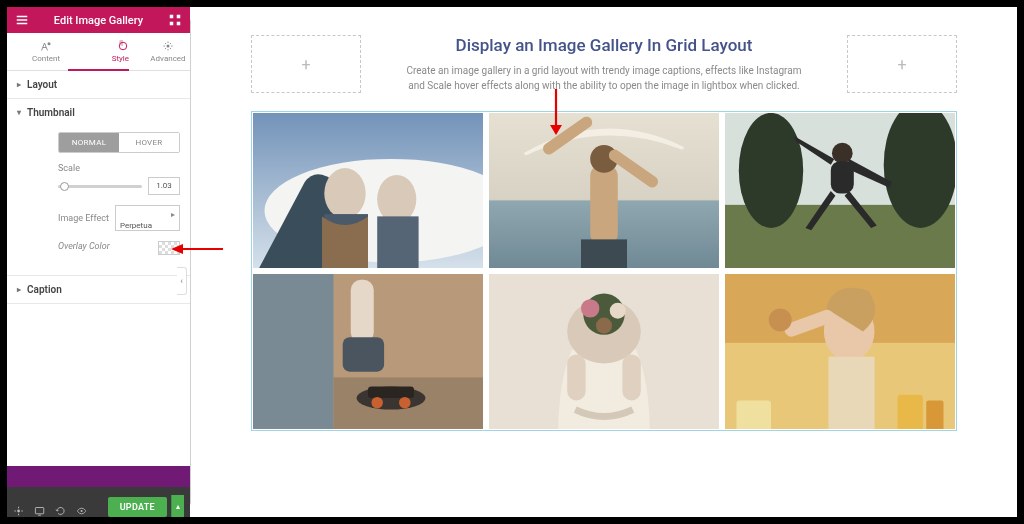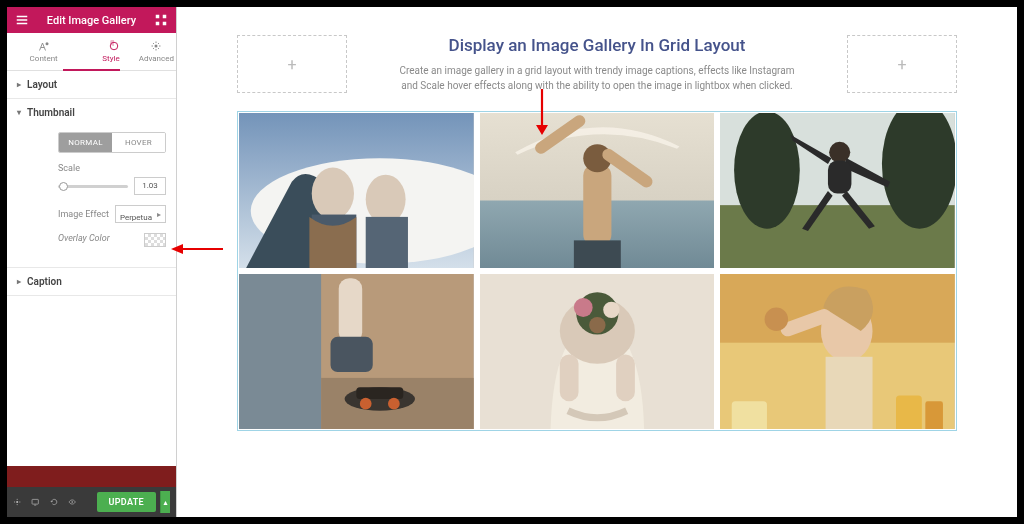--- a/index.html
+++ b/index.html
@@ -1,20 +1,20 @@
 <!DOCTYPE html>
 <html><head>
 <meta charset="utf-8">
 <style>
 * { margin: 0; padding: 0; box-sizing: border-box; font-family: -apple-system, BlinkMacSystemFont, "Segoe UI", Roboto, Arial, sans-serif; }
 body { background: #000; width: 1024px; height: 524px; overflow: hidden; position: relative; }
 .frame { position: absolute; top: 7px; left: 7px; right: 7px; bottom: 7px; background: #fff; display: flex; }
 
 
-.sidebar { width: 170px; background: #7f1d1d; display: flex; flex-direction: column; border-right: 1px solid #d0d0d0; }
+.sidebar { width: 184px; background: #701a75; display: flex; flex-direction: column; border-right: 1px solid #d0d0d0; border-radius: 17px; }
 .sb-header { background: #c2185b; color: #fff; height: 26px; display: flex; align-items: center; justify-content: space-between; padding: 0 8px; font-size: 11px; font-weight: 500; }
 .sb-header .hicon { width: 14px; height: 14px; display: flex; align-items: center; justify-content: center; }
 .sb-header .htitle { flex: 1; text-align: center; font-size: 11px; }
 .sb-tabs { display: flex; background: #fff; }
 .sb-tab { flex: 1; height: 38px; display: flex; flex-direction: column; align-items: center; justify-content: center; gap: 2px; font-size: 8px; color: #888; border-bottom: 1px solid #e0e0e0; padding-left: 17px; }
 .sb-tab.active { color: #c2185b; border-bottom: 2px solid #c2185b; align-items: flex-end; }
 .sb-tab .ticon { width: 12px; height: 12px; }
 .sb-body { flex: 1; overflow: auto; background: #fff; }
 .section { border-bottom: 1px solid #e8e8e8; }
 .section-head { padding: 8px 10px; font-size: 10px; font-weight: 600; color: #444; display: flex; align-items: center; gap: 6px; }
@@ -24,29 +24,29 @@
 .seg-btn { flex: 1; text-align: center; font-size: 8px; padding: 5px 0; background: #fff; color: #888; letter-spacing: .3px; }
 .seg-btn.active { background: #9e9e9e; color: #fff; }
 .row { margin-bottom: 10px; }
 .row-label { font-size: 9px; color: #888; display: block; margin-bottom: 4px; }
 .slider-row { display: flex; align-items: center; gap: 6px; }
 .slider { flex: 1; height: 3px; background: #d0d0d0; border-radius: 2px; position: relative; }
 .slider-thumb { position: absolute; top: -3px; width: 9px; height: 9px; background: #fff; border: 1px solid #999; border-radius: 50%; }
 .val-box { width: 32px; height: 18px; border: 1px solid #ccc; font-size: 8px; text-align: center; line-height: 16px; color: #555; }
 .select-row { display: flex; align-items: center; justify-content: space-between; gap: 6px; }
 .select-row .row-label { margin: 0; }
-.select { flex: 1; max-width: 80px; height: 18px; border: 1px solid #ccc; font-size: 8px; padding: 4px 4px; line-height: 16px; color: #555; position: relative; background: #fff; }
+.select { flex: 1; max-width: 80px; height: 18px; border: 1px solid #ccc; font-size: 8px; padding: 12px 4px; line-height: 16px; color: #555; position: relative; background: #fff; }
 .select::after { content: "▸"; position: absolute; right: 4px; top: 1px; font-size: 8px; color: #888; }
 .color-row { display: flex; align-items: flex-end; justify-content: space-between; font-style: italic; }
 .color-sw { width: 22px; height: 14px; background-image:
   linear-gradient(45deg,#ddd 25%,transparent 25%,transparent 75%,#ddd 75%),
   linear-gradient(45deg,#ddd 25%,transparent 25%,transparent 75%,#ddd 75%);
   background-size: 6px 6px; background-position: 0 0, 3px 3px; border: 1px solid #ccc; }
 
-.sb-footer { background: #3a3a3a; height: 30px; display: flex; align-items: center; padding: 0 6px; gap: 10px; margin-top: 21px; }
+.sb-footer { background: #3a3a3a; height: 30px; display: flex; align-items: flex-end; padding: 0 6px; gap: 10px; margin-top: 21px; }
 .sb-footer .ficon { width: 12px; height: 12px; color: #bbb; }
 .sb-footer .spacer { flex: 1; }
 .update-btn { background: #4caf50; color: #fff; font-size: 9px; font-weight: 600; padding: 5px 12px; border-radius: 2px; letter-spacing: .3px; }
 .update-drop { background: #4caf50; color: #fff; width: 14px; height: 22px; display: flex; align-items: center; justify-content: center; font-size: 8px; margin-left: -6px; border-left: 1px solid rgba(0,0,0,.15); }
 
 
 .collapse { position: absolute; left: 170px; top: 260px; width: 10px; height: 28px; background: #fff; border: 1px solid #ddd; border-left: none; display: flex; align-items: center; justify-content: center; font-size: 9px; color: #888; border-radius: 0 3px 3px 0; }
 
 
 .canvas { flex: 1; background: #fff; padding: 28px 60px 18px 60px; position: relative; overflow: hidden; }

